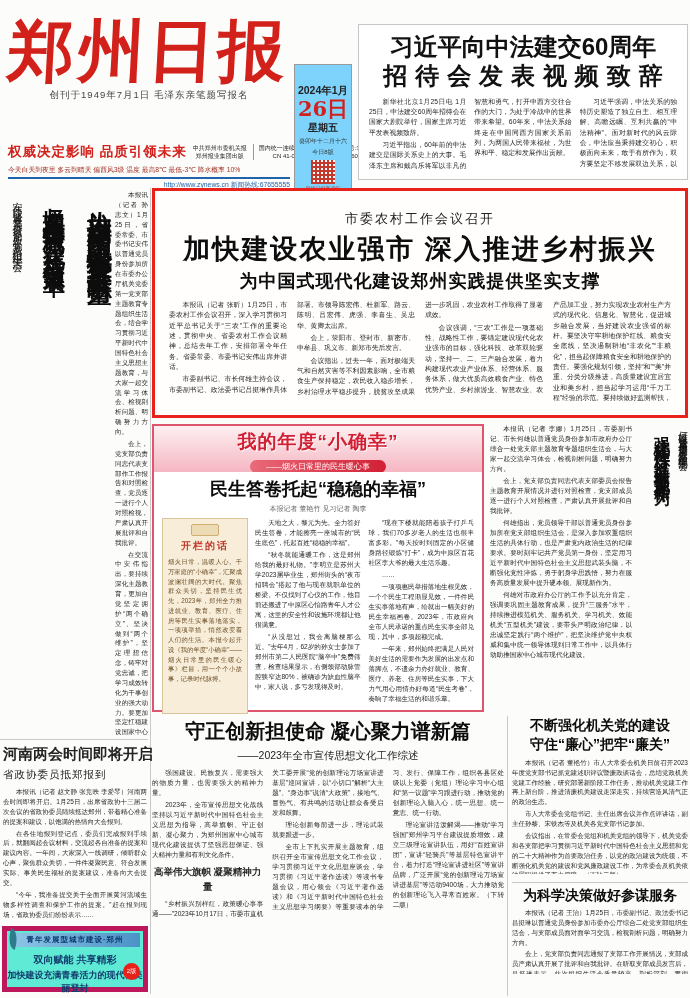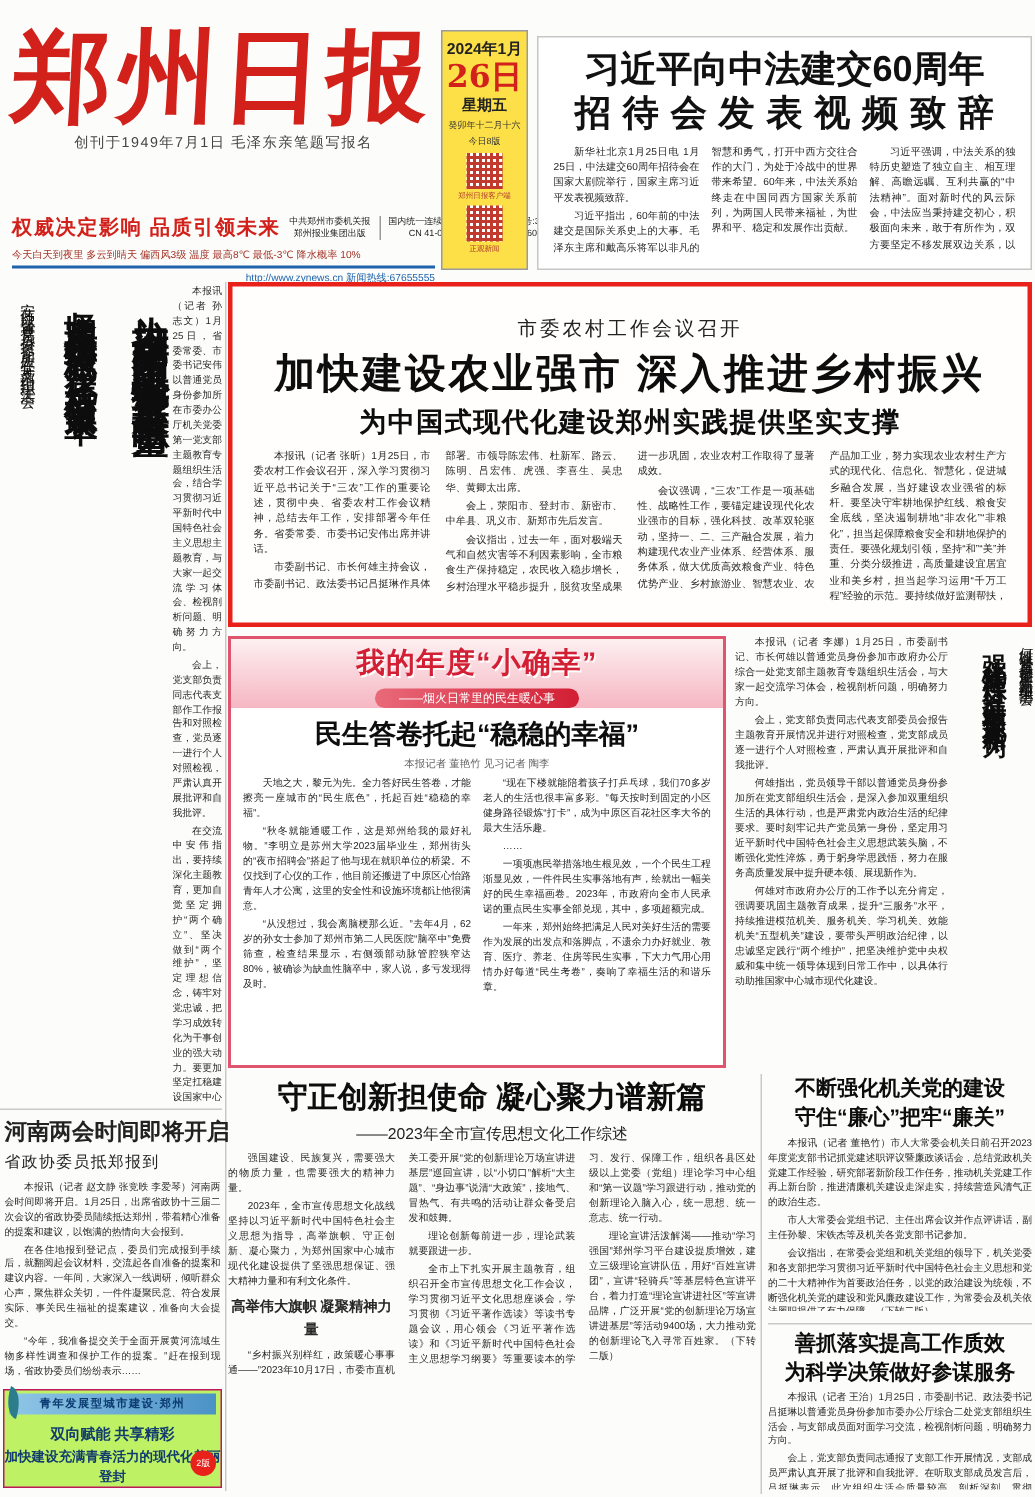--- a/index.html
+++ b/index.html
@@ -20,21 +20,21 @@
   .mini.boxed{border-left:1px solid #999;border-right:1px solid #999;padding:0 5px;}
   .stamp{width:24px;height:28px;border:1px solid #d2201b;display:flex;flex-direction:column;}
   .stamp .qr{flex:1;}
   .stamp .cap{background:#d2201b;color:#fff;font-size:4.5px;text-align:center;line-height:7px;}
   .qr{background:
       repeating-linear-gradient(0deg,#c23a2e 0 2px,rgba(0,0,0,0) 2px 4px),
       repeating-linear-gradient(90deg,#c23a2e 0 2px,#fff 2px 4px);}
   .weather-bar{display:flex;justify-content:space-between;align-items:flex-end;
       border-bottom:2px solid #1f63ad;padding-bottom:2px;font-size:6.8px;}
   .weather-txt{color:#a33226;}
-  .date-box{border:1px solid #9a9a9a;background:#fde047;text-align:center;padding:5px 2px;font-size:7px;}
+  .date-box{border:1px solid #9a9a9a;background:#7dd3fc;text-align:center;padding:19px 2px;font-size:7px;margin-top:44px;}
   .db-ym{font-size:10.5px;font-weight:bold;}
   .db-day{font-family:"DejaVu Serif",serif;font-size:21px;font-weight:bold;color:#d2201b;line-height:1.05;}
   .db-week{font-size:10px;font-weight:bold;margin-top:1px;}
   .db-lunar,.db-pages{font-size:6px;color:#333;margin-top:2px;}
   .db-qr{width:24px;height:24px;margin:3px auto 1px;}
   .db-cap{font-size:5px;color:#b03a2e;}
   .top-story{border:1px solid #c6c6c6;background:#fff;padding:7px 10px 5px;}
   .ts-h{font-size:24px;font-weight:bold;text-align:center;color:#111;line-height:1.22;white-space:nowrap;}
   .ts-h2{letter-spacing:0.33em;margin-right:-0.33em;}
   
@@ -46,21 +46,21 @@
   
   .left-story{display:flex;gap:3px;}
   .ls-kicker{width:17px;font-size:10px;letter-spacing:3px;color:#111;padding-top:4px;}
   .ls-hsub{width:40px;font-size:22px;font-weight:bold;letter-spacing:3px;color:#0d0d0d;}
   .ls-hmain{width:44px;font-size:25px;font-weight:bold;letter-spacing:4px;color:#0d0d0d;}
   .ls-body{flex:1;}
   
   .hn-h{font-family:"Liberation Serif",serif;font-size:15px;font-weight:bold;text-align:center;white-space:nowrap;}
   .hn-sub{font-size:10.5px;text-align:left;margin:4px 0 5px;letter-spacing:1px;}
   
-  .blue-box{background:#bef264;border:1px solid #be185d;}
+  .blue-box{background:#5eead4;border:5px solid #be185d;}
   .bb-ribbon{position:relative;height:14px;background:linear-gradient(90deg,#8fc6e6,#4b92c6);
      color:#0b3a70;font-size:7.5px;font-weight:bold;text-align:center;line-height:14px;letter-spacing:1px;margin:2px 3px 0;}
   .bb-leaf{position:absolute;left:-2px;top:-4px;width:10px;height:20px;background:#2c7d8c;
      border-radius:0 100% 0 100%;transform:rotate(18deg);}
   .bb-l1{font-size:10px;font-weight:bold;color:#123c6e;text-align:center;margin-top:6px;}
   .bb-l2{font-size:9px;font-weight:bold;color:#123c6e;text-align:center;margin-top:2px;}
   .bb-badge{position:absolute;right:3px;bottom:7px;width:17px;height:17px;border-radius:50%;
      background:#e8211a;color:#fff;font-size:6px;display:flex;align-items:center;justify-content:center;}
   
   .pink-box{border:2px solid #e0556e;background:#fff;}
@@ -203,20 +203,25 @@
 
   <div class="abs pink-box" style="left:152px;top:424px;width:332px;height:288px;">
     <div class="pb-head">
       <div class="pb-title">我的年度“小确幸”</div>
       <div class="pb-sub">——烟火日常里的民生暖心事</div>
     </div>
     <div class="pb-content">
       <div class="pb-h">民生答卷托起“稳稳的幸福”</div>
       <div class="pb-byline">本报记者 董艳竹 见习记者 陶李</div>
       <div class="pb-flex">
+        <div class="sidebar">
+          <div class="sb-scroll"></div>
+          <div class="sb-title">开栏的话</div>
+          <div class="sb-text">烟火日常，温暖人心。千万家庭的“小确幸”，汇聚成波澜壮阔的大时代。聚焦群众关切，坚持民生优先，2023年，郑州全力推进就业、教育、医疗、住房等民生实事落地落实，一项项举措，悄然改变着人们的生活。本报今起开设《我的年度“小确幸”——烟火日常里的民生暖心事》栏目，用一个个小故事，记录时代脉搏。</div>
+        </div>
         <div class="pb-cols jbody" style="font-size:6.6px;">
           <p>天地之大，黎元为先。全力答好民生答卷，才能擦亮一座城市的“民生底色”，托起百姓“稳稳的幸福”。</p>
           <p>“秋冬就能通暖工作，这是郑州给我的最好礼物。”李明立是苏州大学2023届毕业生，郑州街头的“夜市招聘会”搭起了他与现在就职单位的桥梁。不仅找到了心仪的工作，他目前还搬进了中原区心怡路青年人才公寓，这里的安全性和设施环境都让他很满意。</p>
           <p>“从没想过，我会离脑梗那么近。”去年4月，62岁的孙女士参加了郑州市第二人民医院“脑卒中”免费筛查，检查结果显示，右侧颈部动脉管腔狭窄达80%，被确诊为缺血性脑卒中，家人说，多亏发现得及时。</p>
           <p>“现在下楼就能陪着孩子打乒乓球，我们70多岁老人的生活也很丰富多彩。”每天按时到固定的小区健身路径锻炼“打卡”，成为中原区百花社区李大爷的最大生活乐趣。</p>
           <p>……</p>
           <p>一项项惠民举措落地生根见效，一个个民生工程渐显见效，一件件民生实事落地有声，绘就出一幅美好的民生幸福画卷。2023年，市政府向全市人民承诺的重点民生实事全部兑现，其中，多项超额完成。</p>
           <p>一年来，郑州始终把满足人民对美好生活的需要作为发展的出发点和落脚点，不遗余力办好就业、教育、医疗、养老、住房等民生实事，下大力气用心用情办好每道“民生考卷”，奏响了幸福生活的和谐乐章。</p>
 
         </div>
@@ -257,21 +262,20 @@
     <div class="jbody" style="font-size:6.5px;margin-top:4px;height:116px;">
       <p>本报讯（记者 董艳竹）市人大常委会机关日前召开2023年度党支部书记抓党建述职评议暨廉政谈话会，总结党政机关党建工作经验，研究部署新阶段工作任务，推动机关党建工作再上新台阶，推进清廉机关建设走深走实，持续营造风清气正的政治生态。</p>
       <p>市人大常委会党组书记、主任出席会议并作点评讲话，副主任孙黎、宋铁杰等及机关各党支部书记参加。</p>
       <p>会议指出，在常委会党组和机关党组的领导下，机关党委和各支部把学习贯彻习近平新时代中国特色社会主义思想和党的二十大精神作为首要政治任务，以党的政治建设为统领，不断强化机关党的建设和党风廉政建设工作，为常委会及机关依法履职提供了有力保障。（下转二版）</p>
     </div>
   </div>
 
   <div class="abs divider" style="left:512px;top:882px;width:176px;height:1px;"></div>
 
   <div class="abs" style="left:512px;top:886px;width:176px;height:110px;">
-    <div class="br-h">善抓落实提高工作质效</div>
     <div class="br-h">为科学决策做好参谋服务</div>
     <div class="jbody" style="font-size:6.5px;margin-top:3px;height:66px;">
       <p>本报讯（记者 王治）1月25日，市委副书记、政法委书记吕挺琳以普通党员身份参加市委办公厅综合二处党支部组织生活会，与支部成员面对面学习交流，检视剖析问题，明确努力方向。</p>
       <p>会上，党支部负责同志通报了支部工作开展情况，支部成员严肃认真开展了批评和自我批评。在听取支部成员发言后，吕挺琳表示，此次组织生活会质量较高、剖析深刻，贯彻了“团结—批评—团结”的方针，达到了红脸出汗、统一思想、增进团结、推动工作的目的。要以此次组织生活会为契机，深入学习习近平新时代中国特色社会主义思想，不断提高“三服务”工作质效，为国家中心城市现代化建设贡献更多智慧和力量。（下转二版）</p>
     </div>
   </div>
 
 </div>
 
 </body></html>

